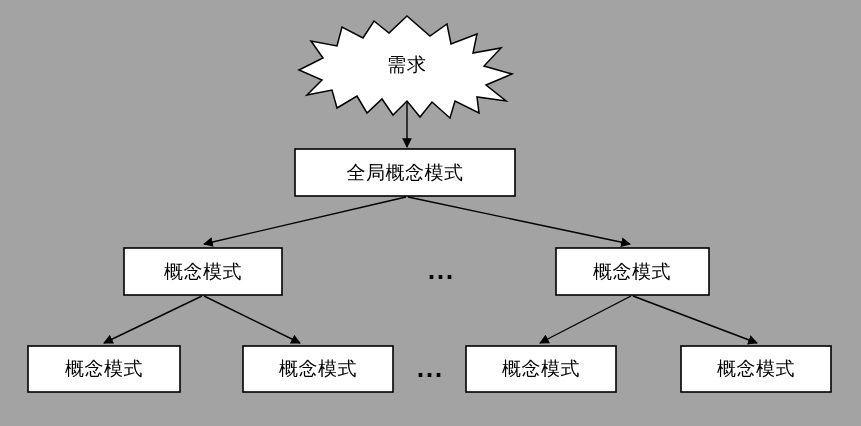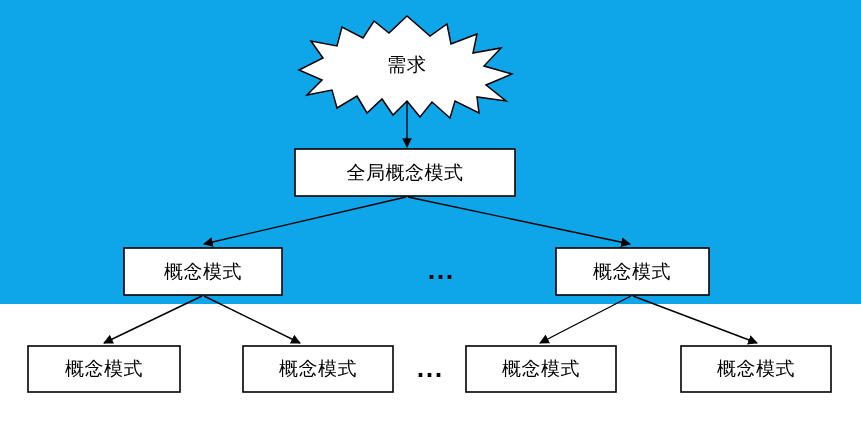--- a/index.html
+++ b/index.html
@@ -9,22 +9,22 @@
   }
   body {
     width: 861px;
     height: 426px;
     font-family: "DejaVu Sans", "Liberation Sans", sans-serif;
     overflow: hidden;
   }
   #diagram-root {
     position: relative;
     width: 861px;
-    height: 304px;
-    background: #0ea5e9;
+    height: 426px;
+    background: #a3a3a3;
     text-align: center;
   }
   svg#diagram-svg {
     position: absolute;
     top: 0;
     left: 0;
     width: 861px;
     height: 426px;
   }
   .node-box {

